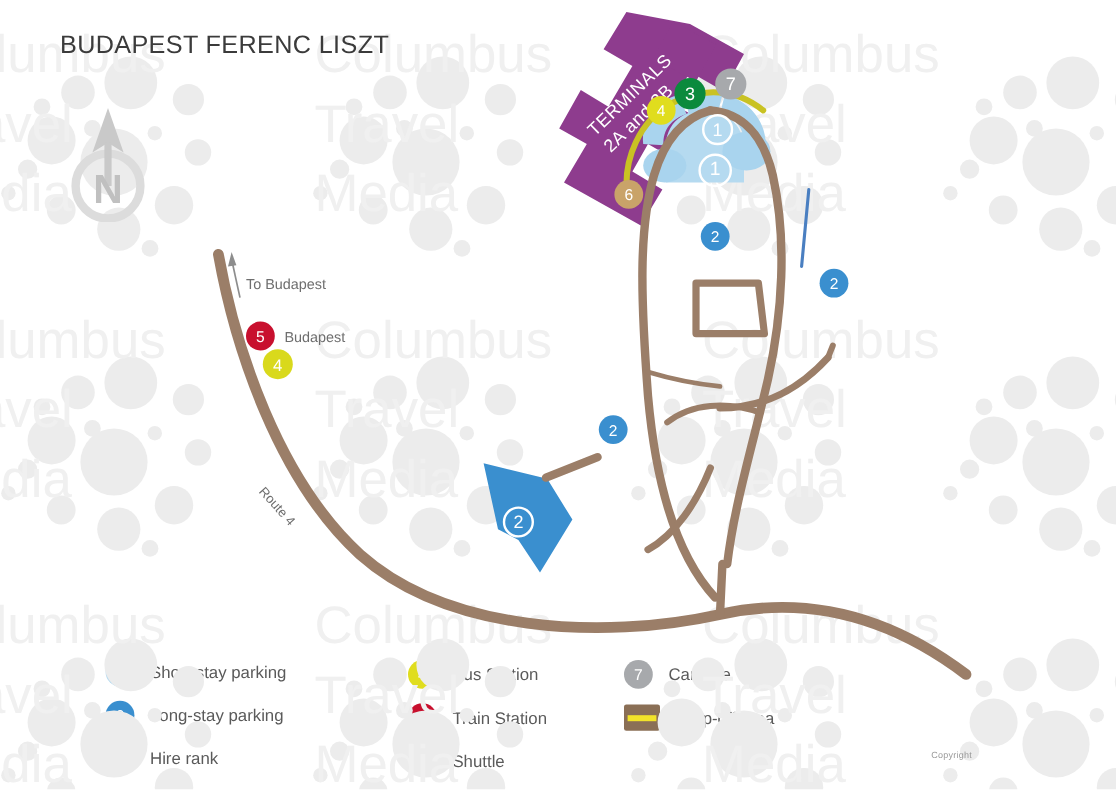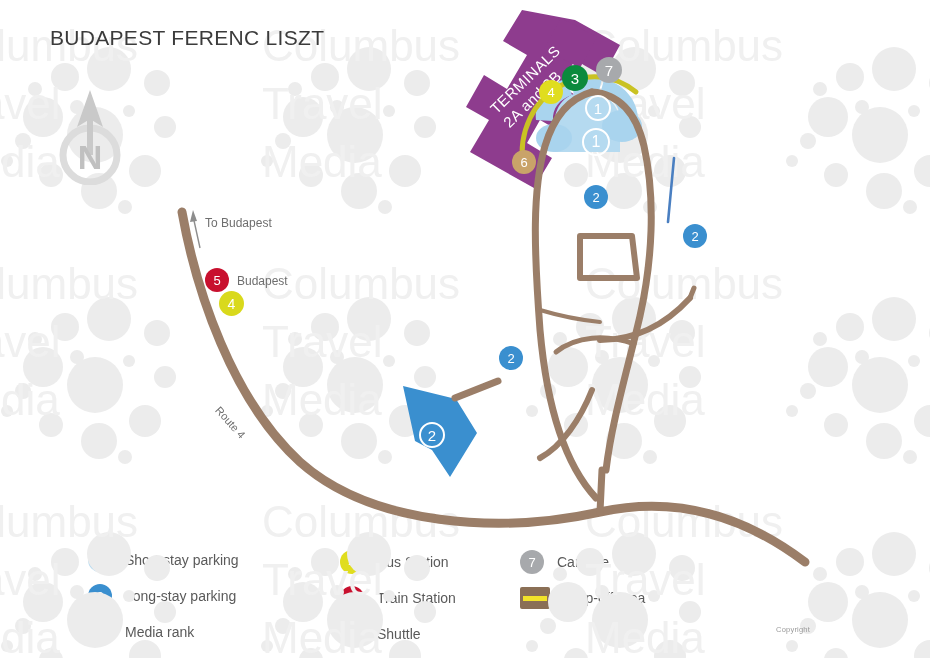--- a/index.html
+++ b/index.html
@@ -237,21 +237,21 @@
       <path d="M 35 5 L 48 42 L 35 34 L 22 42 Z" fill="#c9c9c9"></path>
       <rect x="32" y="34" width="6" height="36" fill="#c9c9c9"></rect>
       <text x="35" y="84" text-anchor="middle" font-family="Liberation Sans, sans-serif" font-size="34" font-weight="bold" fill="#c0c0c0">N</text>
     </svg>
   </div>
 
   <div class="title">
     <div>BUDAPEST FERENC LISZT</div>
   </div>
 
-  <div class="map-label" style="left:205px;top:216px">To Budapest</div>
+  <div class="map-label" style="left:205px;top:230px">To Budapest</div>
   <div class="map-label" style="left:237px;top:274px">Budapest</div>
   <div class="map-label label-route4" style="left:222px;top:404px">Route 4</div>
 
   <div class="terminal-label" style="left:486px;top:104px">
     <div>TERMINALS</div>
     <div>2A and 2B</div>
   </div>
 
   <div id="markers">
       <div class="marker" style="left: 539px; top: 80px; width: 24px; height: 24px; font-size: 13px; background: rgb(224, 221, 30);">4</div>
@@ -273,21 +273,21 @@
         <div class="legend-row">
           <div class="legend-badge" style="background: rgb(181, 218, 240);">1</div>
           <div class="legend-text">Short-stay parking</div>
         </div>
         <div class="legend-row">
           <div class="legend-badge" style="background: rgb(58, 143, 207);">2</div>
           <div class="legend-text">Long-stay parking</div>
         </div>
         <div class="legend-row">
           <div class="legend-badge" style="background: rgb(11, 138, 61);">3</div>
-          <div class="legend-text">Media rank</div>
+          <div class="legend-text">Hire rank</div>
         </div>
       </div>
     <div class="legend-col" id="legend-right" style="left:340px;top:544px">
         <div class="legend-row">
           <div class="legend-badge" style="background: rgb(224, 221, 30);">4</div>
           <div class="legend-text">Bus Station</div>
         </div>
         <div class="legend-row">
           <div class="legend-badge" style="background: rgb(200, 16, 46);">5</div>
           <div class="legend-text">Train Station</div>

